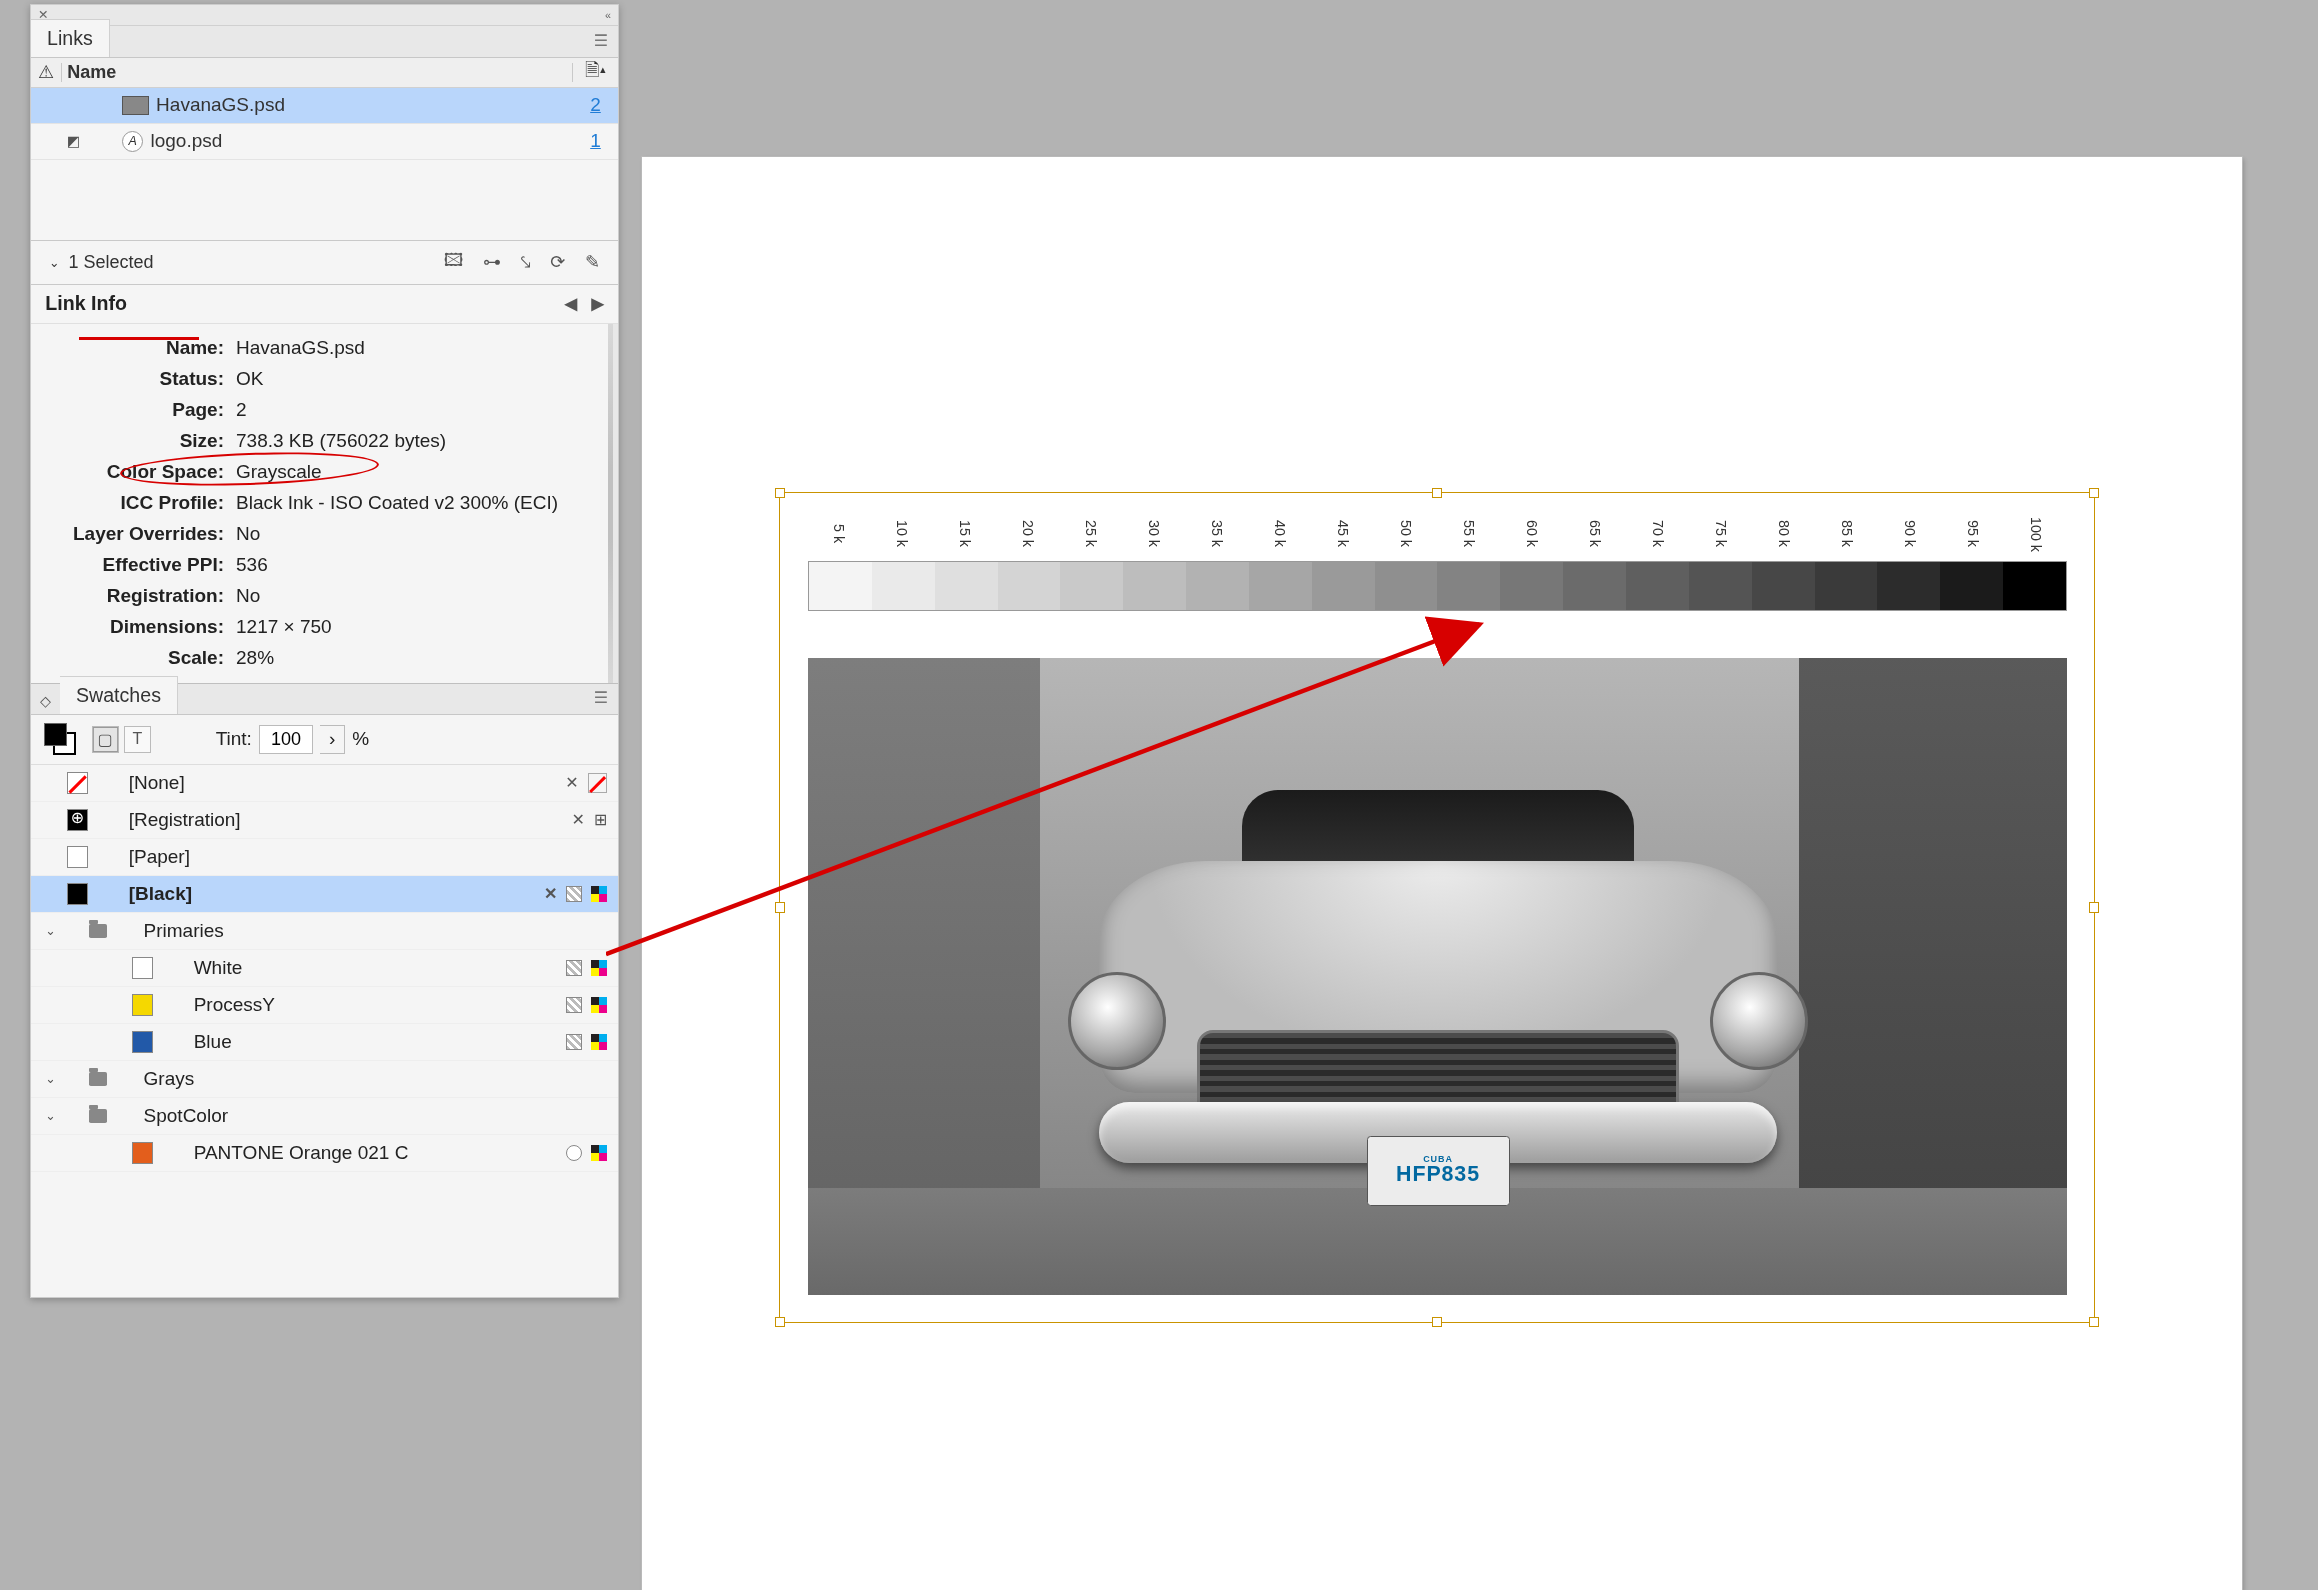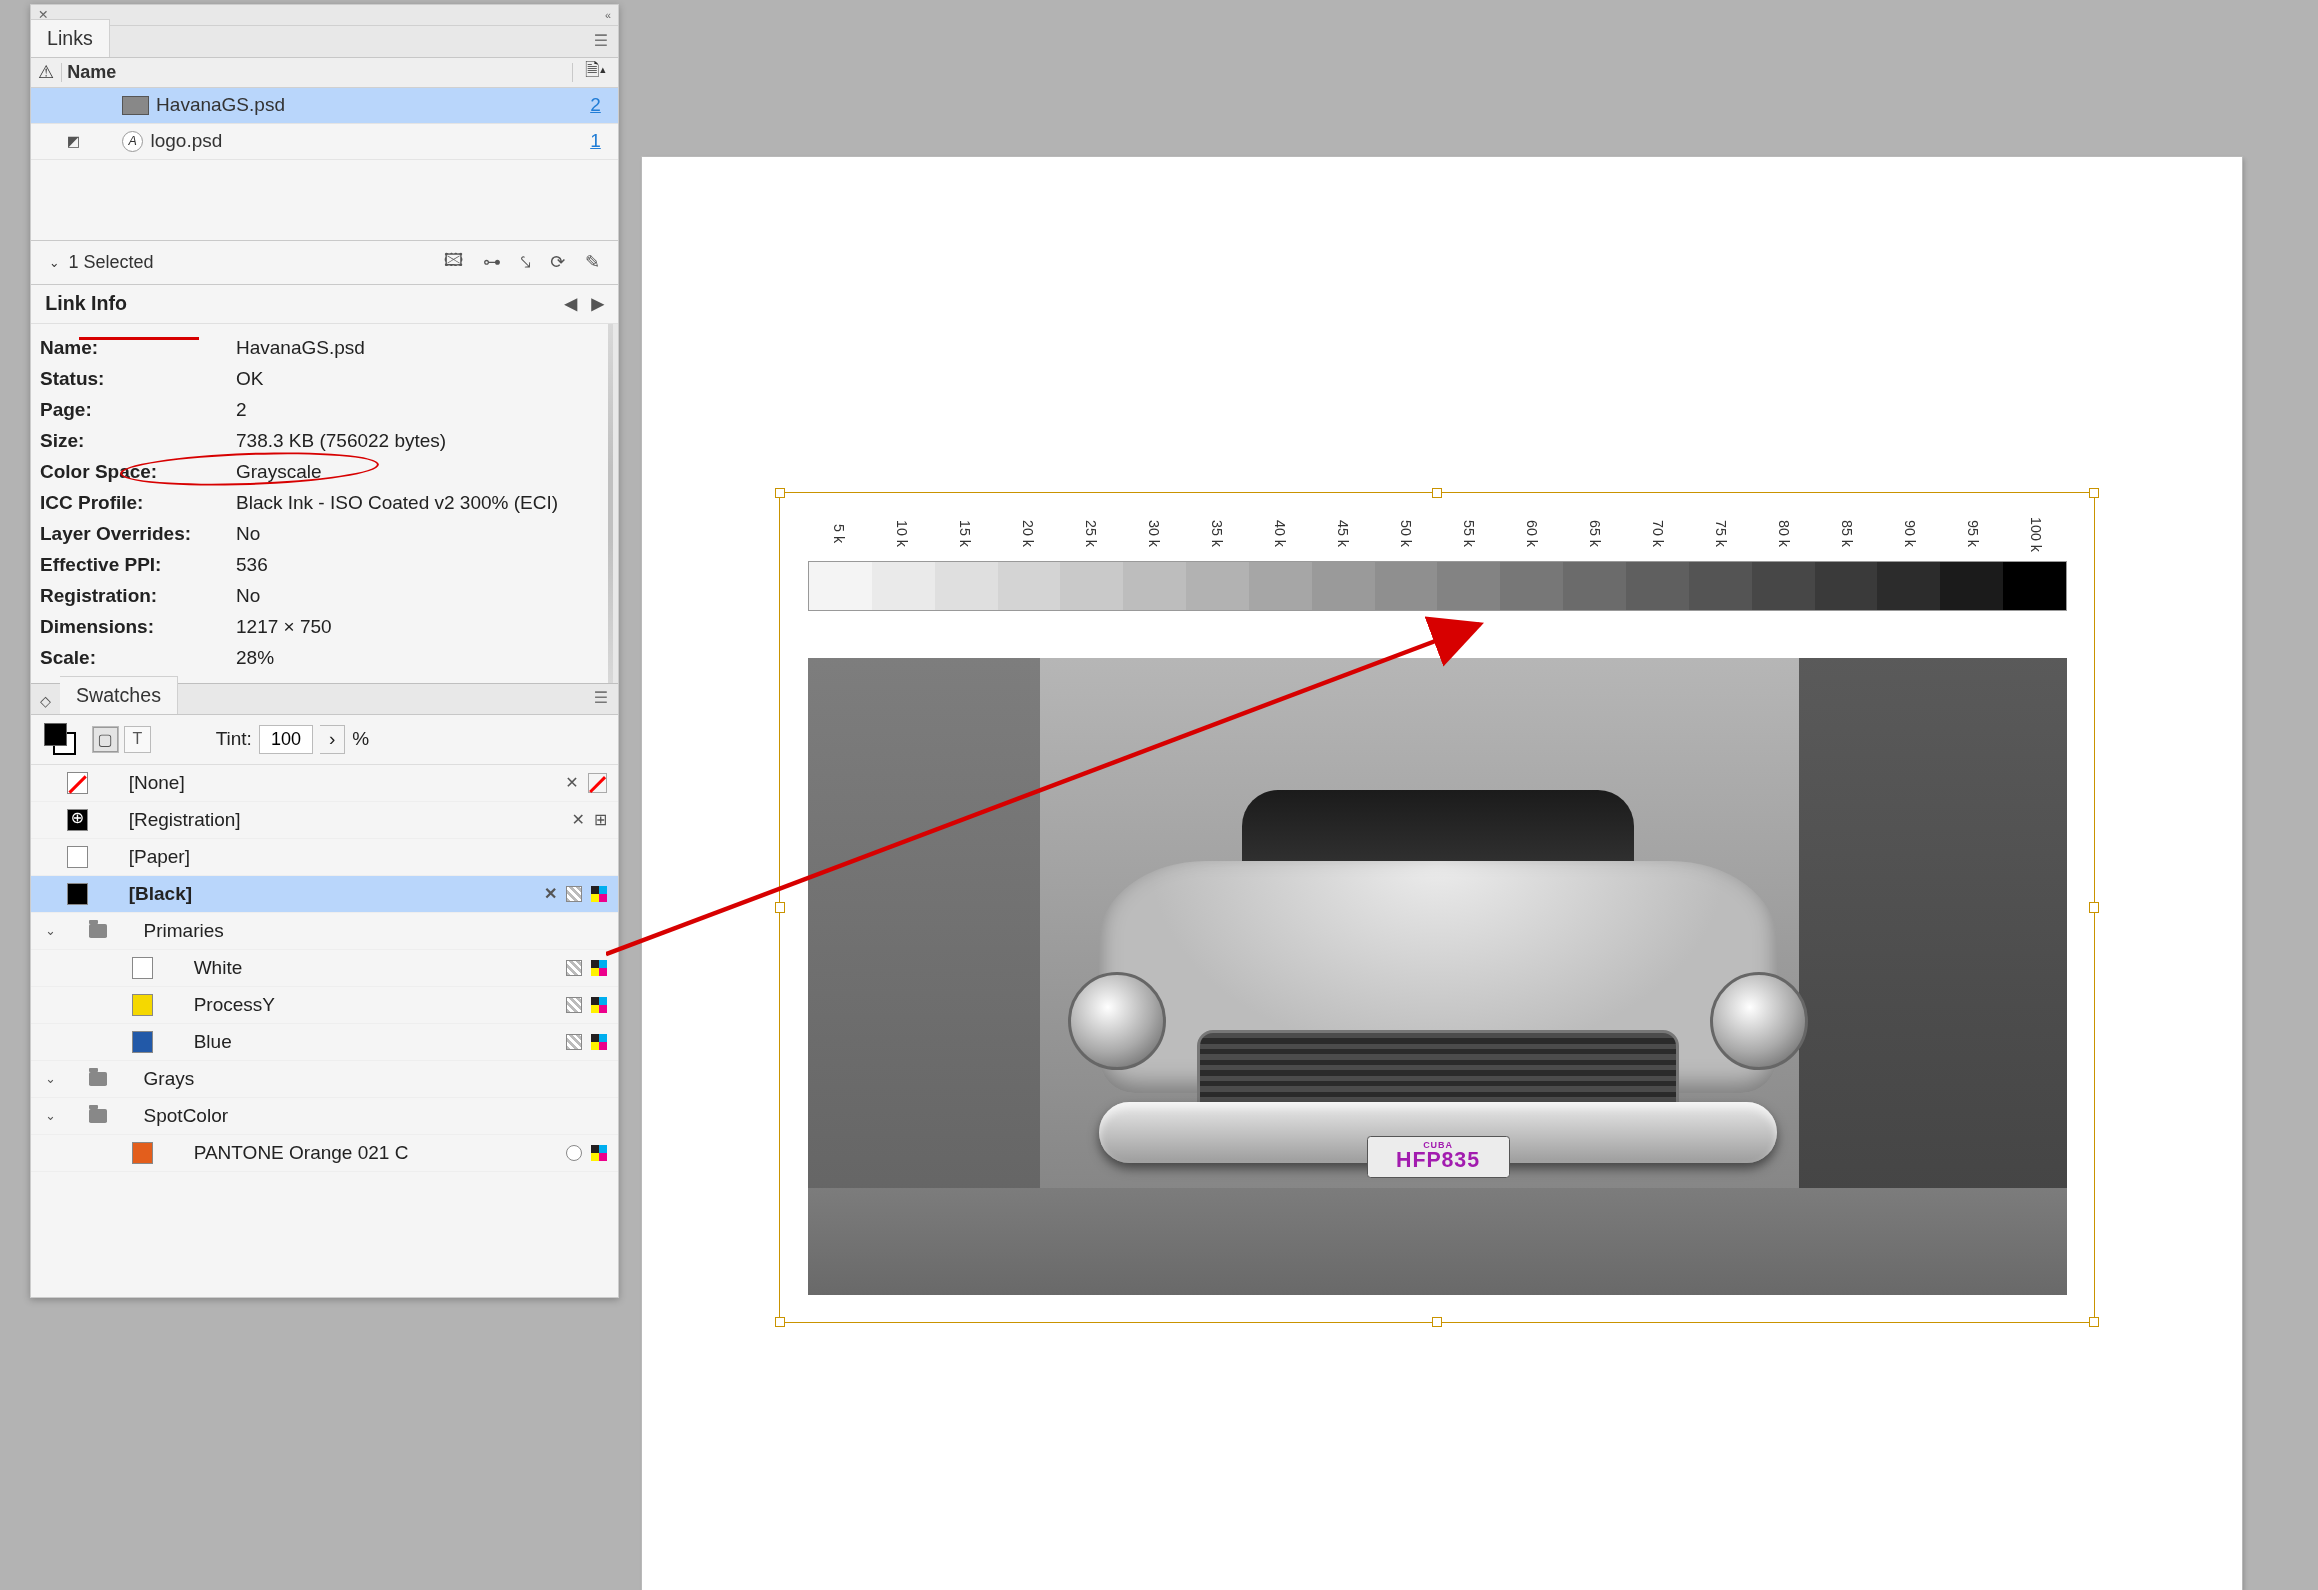--- a/index.html
+++ b/index.html
@@ -34,21 +34,21 @@
   .links-status-bar { height: 45px; border-top:0.9px solid #c9c9c9; border-bottom:0.9px solid #c9c9c9; display:flex; align-items:center; padding: 0 18px; font-size:18px; color:#333; }
   .links-status-bar .caret { margin-right:9px; font-size:12.5px; transform:rotate(180deg) scaleY(-1);}
   .links-status-bar .toolbar { margin-left:auto; display:flex; gap:19.6px; align-items:center; }
   .links-status-bar .toolbar span { font-size:18px; color:#555; }
 
   .linkinfo-header { height:39px; display:flex; align-items:center; padding: 0 14.3px; font-size:19.6px; font-weight:600; color:#222; border-bottom:0.9px solid #e0e0e0;}
   .linkinfo-header .nav { margin-left:auto; display:flex; gap:14.3px; color:#555; font-size:16px;}
   .linkinfo-body { padding: 9px 9px 9px 9px; max-height: 482px; overflow:hidden; border-right: 5.4px solid #e8e8e8; position:relative;}
   .scroll-hint{position:absolute;right:0;top:0;bottom:0;width:5.4px;background:linear-gradient(#d8d8d8,#c0c0c0 40%,#c0c0c0 60%,#d8d8d8);}
   .kv { display:flex; font-size:19px; color:#222; padding:4.5px 0; }
-  .kv .label { width:196px; font-weight:600; padding-right:12px;}
+  .kv .label { width:196px; text-align:right; font-weight:600; padding-right:12px;}
   .kv .value { flex:1; }
   .kv.highlight { position:relative; }
   .circle-annot{ position:absolute; left:80px; top:-3.6px; width:259px; height:32px; border:2.7px solid #d70000; border-radius:50%; transform:rotate(-2deg); pointer-events:none;}
   .strike-red{position:absolute;left:48px;top:13.4px;width:120px;height:2.7px;background:#d70000;}
 
   .swatches-tabbar { border-top:0.9px solid #bfbfbf; }
   .swatches-topbar{display:flex;align-items:center;height:50px;padding:0 12.5px;border-bottom:0.9px solid #ddd;gap:10.7px;}
   .fillproxy{position:relative;width:32px;height:32px;}
   .fillproxy .fillbox{position:absolute;left:0;top:0;width:23px;height:23px;background:#000;border:0.9px solid #666;}
   .fillproxy .strokebox{position:absolute;right:0;bottom:0;width:23px;height:23px;background:#fff;border:2.7px solid #000;}
@@ -102,21 +102,21 @@
   .testchart-steps div{flex:1;}
 
   .photo{position:absolute;left:166px;top:501px;width:1259px;height:637px;background:linear-gradient(#b6b6b6,#7d7d7d);display:flex;align-items:center;justify-content:center;overflow:hidden;}
   .car{position:relative;width:892px;height:464px;}
   .car-body{position:absolute;left:107px;top:116px;width:678px;height:232px;background:radial-gradient(ellipse at 50% 0%, #ececec, #bcbcbc 60%);border-radius:107px 107px 36px 36px / 80px 80px 36px 36px;box-shadow:inset 0 -9px 22px rgba(0,0,0,.35);}
   .windshield{position:absolute;left:250px;top:45px;width:392px;height:143px;background:linear-gradient(#1b1b1b,#444);border-radius:36px 36px 7.1px 7.1px;}
   .grille{position:absolute;left:205px;top:285px;width:482px;height:98px;background:repeating-linear-gradient(#4c4c4c 0 5.4px,#2b2b2b 5.4px 10.7px);border-radius:16px;border:3.6px solid #777;}
   .bumper{position:absolute;left:107px;top:357px;width:678px;height:61px;background:linear-gradient(#e9e9e9,#9d9d9d);border-radius:36px;box-shadow:inset 0 5.4px 9px rgba(255,255,255,.6),0 5.4px 10.7px rgba(0,0,0,.5);}
   .headlight{position:absolute;top:227px;width:98px;height:98px;border-radius:50%;background:radial-gradient(circle at 40% 35%, #fff, #aaa 55%, #555);border:3.6px solid #666;}
   .headlight.l{left:76px}.headlight.r{right:76px}
-  .plate{position:absolute;left:375px;top:391px;width:143px;height:42px;background:#ececec;border:1.8px solid #555;border-radius:3.6px;display:flex;align-items:center;justify-content:center;font-size:21.4px;font-weight:700;color:#a21caf;letter-spacing:0.9px;flex-direction:column;line-height:1;}
+  .plate{position:absolute;left:375px;top:391px;width:143px;height:70px;background:#ececec;border:1.8px solid #555;border-radius:3.6px;display:flex;align-items:center;justify-content:center;font-size:21.4px;font-weight:700;color:#0369a1;letter-spacing:0.9px;flex-direction:column;line-height:1;}
   .plate small{font-size:9px;font-weight:600;}
   .buildings-l{position:absolute;left:0;top:0;width:232px;height:100%;background:linear-gradient(#777,#6a6a6a,#5e5e5e);opacity:.9;}
   .buildings-r{position:absolute;right:0;top:0;width:268px;height:100%;background:linear-gradient(#555,#494949,#3e3e3e);opacity:.95;}
   .road{position:absolute;left:0;bottom:0;width:100%;height:107px;background:linear-gradient(#7c7c7c,#696969);}
 
   .arrow-svg{position:absolute;left:606px;top:0;width:1070px;height:981px;pointer-events:none;}
 </style>
 </head>
 <body>
 

